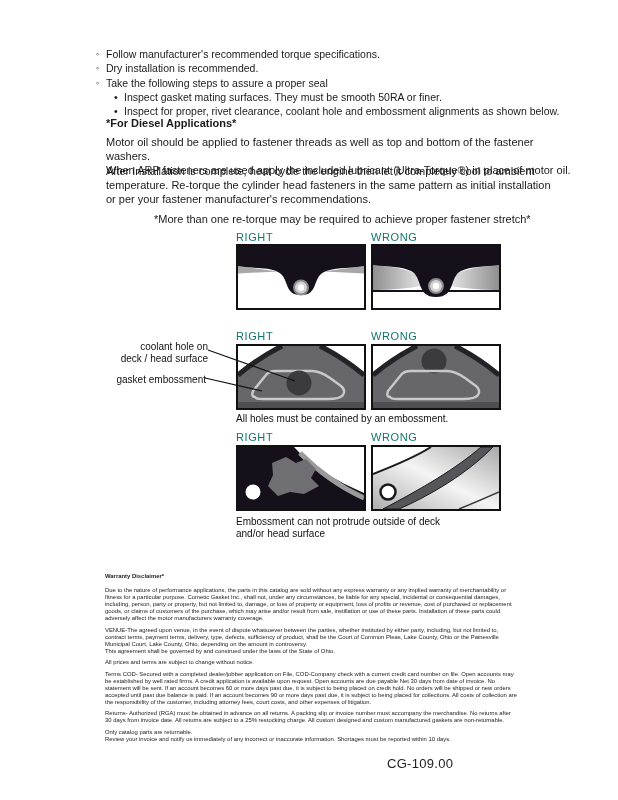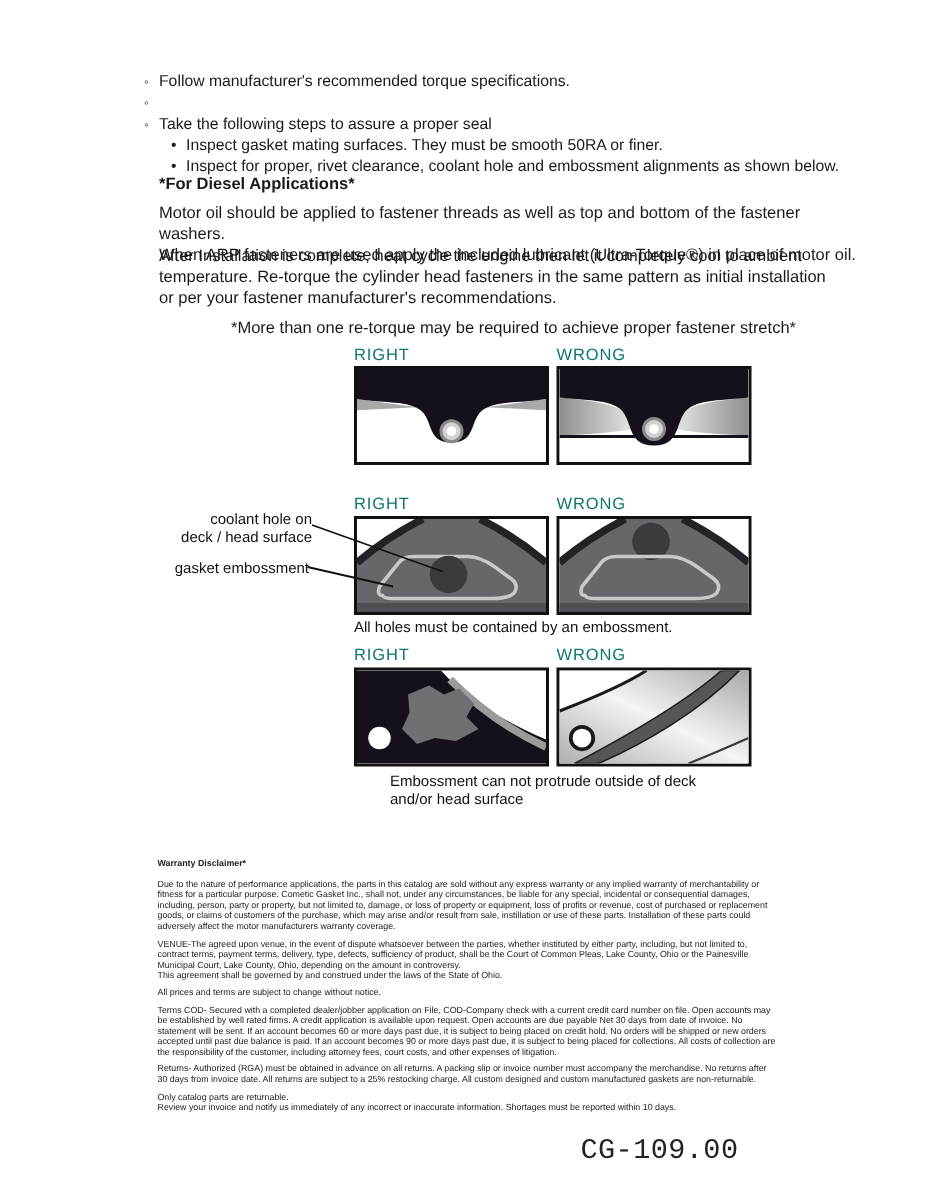--- a/index.html
+++ b/index.html
@@ -21,46 +21,47 @@
   #para1 { top:135px; } #para2 { top:164px; } #note { top:212px;margin-left:48px; }
 
   .rw-label { position:absolute; width:130px; text-align:left; font-size:11px; letter-spacing:0.6px; color:#0f766e; }
   .fig { position:absolute; width:130px; height:66px; border:2px solid #111; background:#fff; }
   .fig svg { display:block; width:126px; height:62px; }
   .cap { position:absolute; left:236px; width:290px; font-size:10px; line-height:12px; white-space:pre-line; color:#111; }
 
   .l-right { left:236px; } .l-wrong { left:371px; }
   #r1-labels .rw-label { top:231px; } #r1 .fig { top:244px; } #cap1 { top:314px; }
   #r2-labels .rw-label { top:330px; } #r2 .fig { top:344px; } #cap2 { top:413px; }
-  #r3-labels .rw-label { top:431px; } #r3 .fig { top:445px; } #cap3 { top:516px;margin-left:24px; }
+  #r3-labels .rw-label { top:431px; } #r3 .fig { top:445px; } #cap3 { top:516px; }
 
   .callout { position:absolute; font-size:10px; line-height:11.5px; text-align:right; white-space:pre-line; color:#111; }
   #callout-coolant { left:118px; top:341px; width:90px; }
   #callout-emboss  { left:100px; top:374px; width:106px; }
   #leader-lines { position:absolute; left:200px; top:345px; width:100px; height:52px; z-index:5; }
 
   .warranty { position:absolute; left:105px; top:573px; width:412px; font-size:5.9px; line-height:7px; color:#222; }
   .warranty h3 { font-size:5.9px; font-weight:bold; margin-bottom:7px; }
   .warranty p { margin-bottom:4.6px; white-space:pre-line; }
 
-  .code { position:absolute; left:387px; top:756px; font-size:19px; letter-spacing:0.3px; color:#222;font-family:Liberation Mono, monospace; }
+  .code { position:absolute; left:387px; top:756px; font-size:13px; letter-spacing:0.3px; color:#222; }
 </style>
 </head>
 <body>
 
 <div class="page">
 
 
   <div class="bullets">
     <div class="bullet">
       <span class="mark">◦</span>
       <span>Follow manufacturer's recommended torque specifications.</span>
     </div>
     <div class="bullet">
       <span class="mark">◦</span>
+      <span>Dry installation is recommended.</span>
     </div>
     <div class="bullet">
       <span class="mark">◦</span>
       <span>Take the following steps to assure a proper seal</span>
     </div>
     <div class="bullet sub">
       <span class="mark">•</span>
       <span>Inspect gasket mating surfaces.  They must be smooth 50RA or finer.</span>
     </div>
     <div class="bullet sub">

